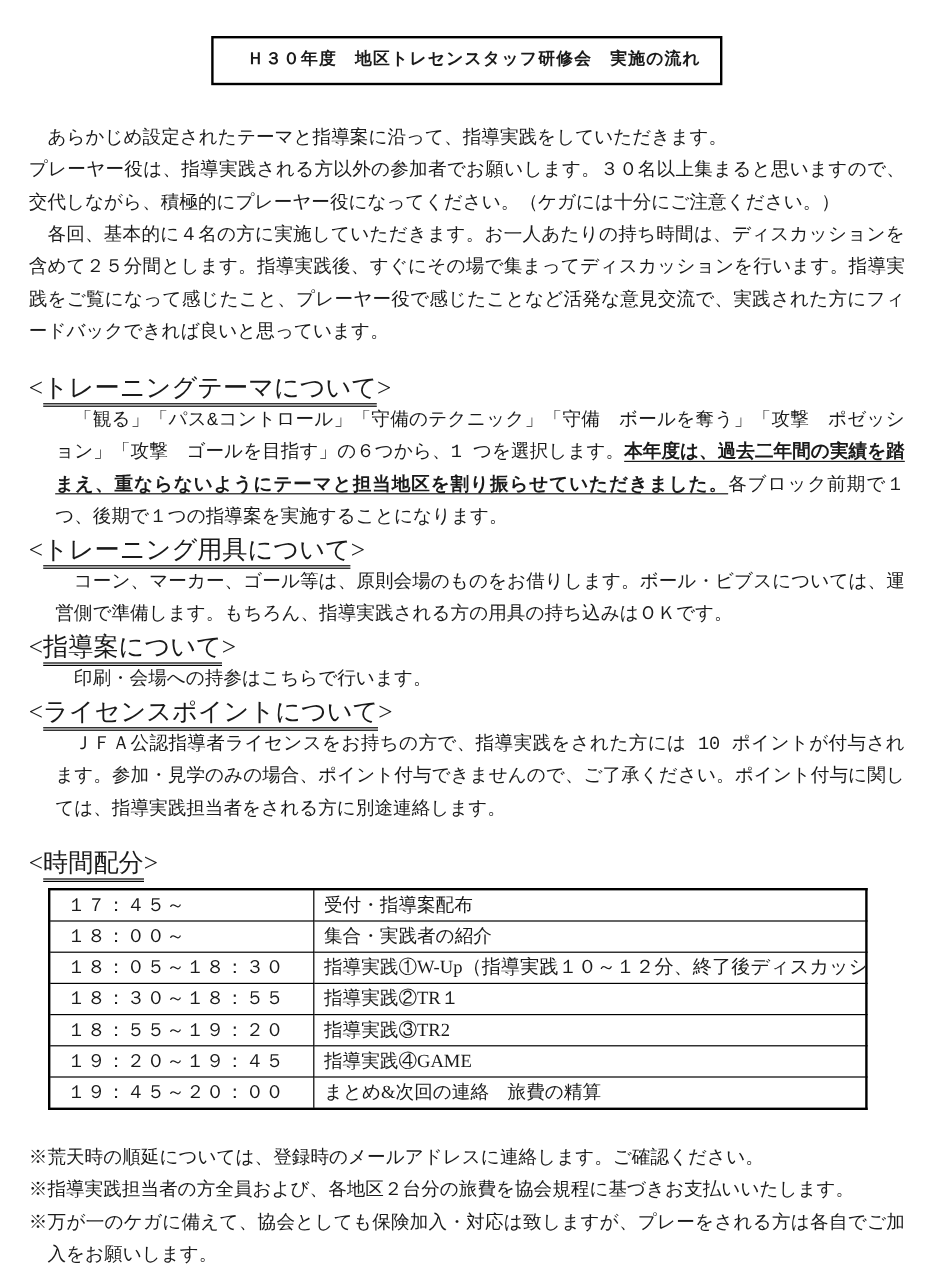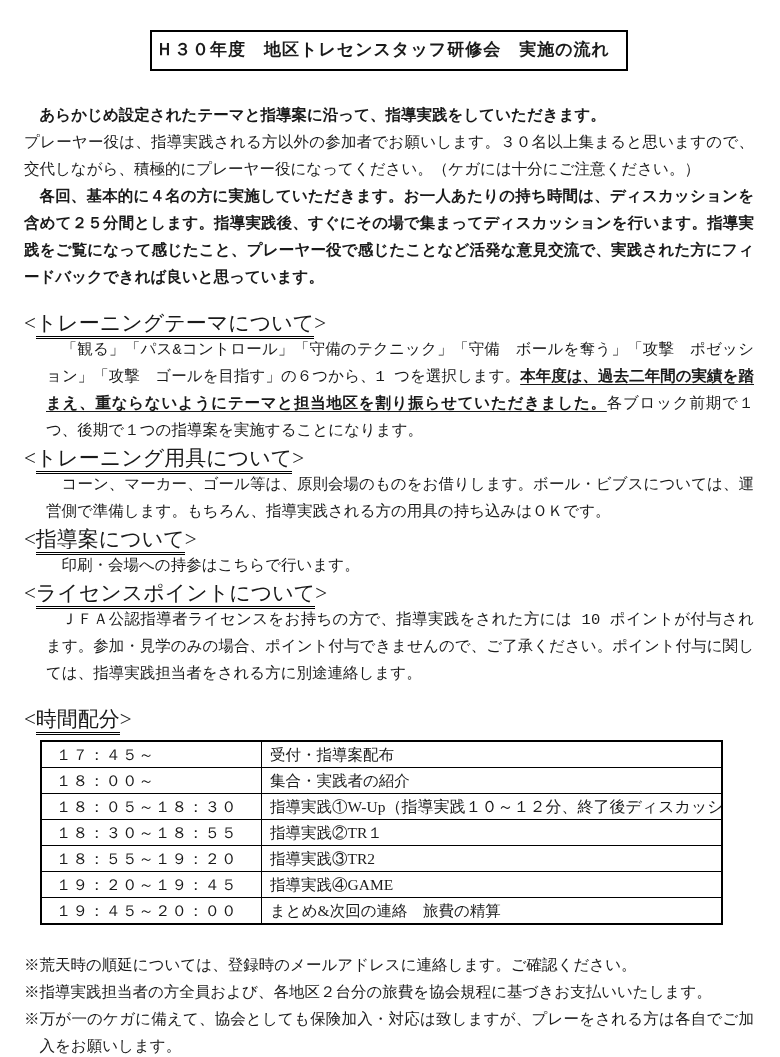--- a/index.html
+++ b/index.html
@@ -18,29 +18,29 @@
   }
   .page {
     padding: 30px 26px 0 24px;
     box-sizing: border-box;
   }
   
   .title-wrap { text-align: center; margin-bottom: 30px; }
   .title-box {
     display: inline-block;
     border: 2px solid #000;
-    padding: 3px 16px 4px 4px;
-    font-size: 17px;
+    padding: 3px 16px 4px 28px;
+    font-size: 14px;
     font-weight: bold;
     letter-spacing: 1px;
     line-height: 30px;
     white-space: nowrap;
   }
   p { margin: 0; text-align: justify; }
-  .indent1 { text-indent: 1em; font-weight: bold; }
+  .indent1 { text-indent: 1em; }
   
   .sec-h { font-weight: normal; font-size: 21px; margin: 0; }
   .sec-h .h-inner {
     border-bottom: 3px double #000;
     padding-bottom: 1px;
   }
   .sec-body {
     margin-left: 22px;
     text-indent: 1em;
     text-align: justify;

